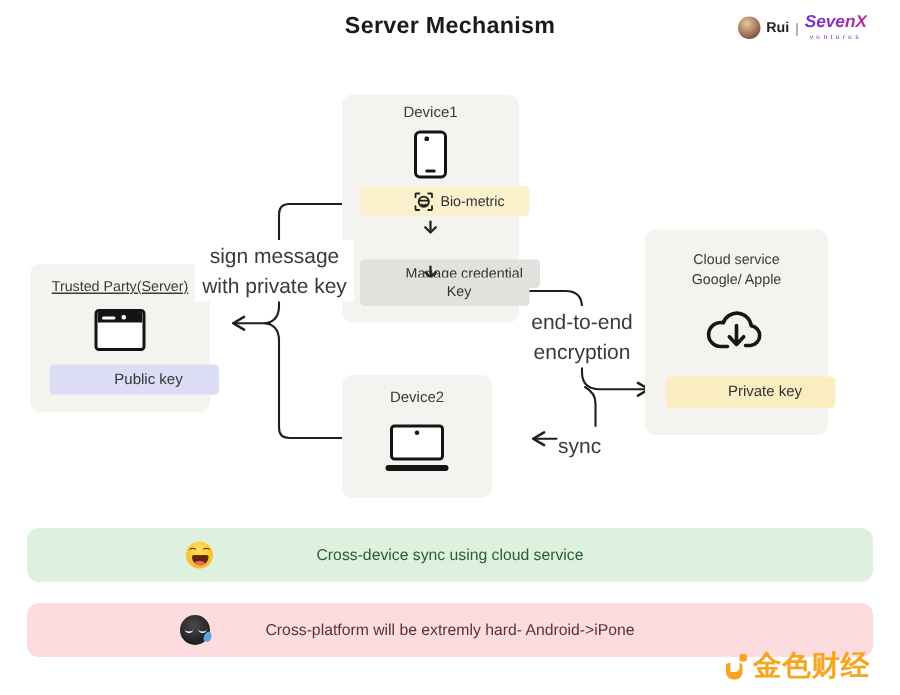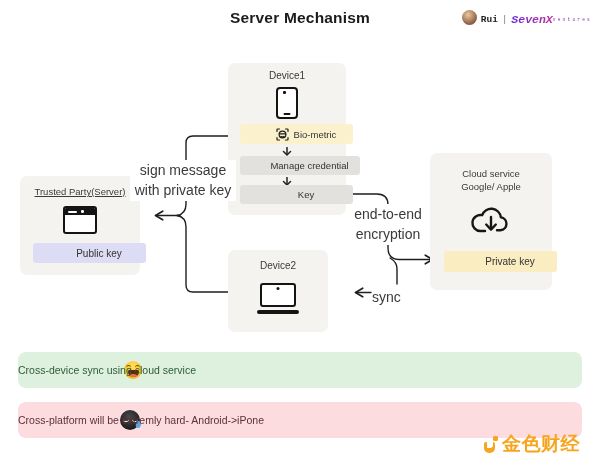--- a/index.html
+++ b/index.html
@@ -5,26 +5,26 @@
   html,body{margin:0;padding:0;background:#fff;}
   .page{
     position:relative;width:600px;height:463px;background:#ffffff;overflow:hidden;
     font-family:"Liberation Sans","DejaVu Sans",sans-serif;color:#2f2f2f;
   }
   .title{
     position:absolute;top:9px;left:0;width:600px;text-align:center;
     font-size:15.5px;font-weight:bold;color:#1b1b1b;letter-spacing:.2px;
   }
   
-  .hdr{position:absolute;top:10px;right:8px;display:flex;align-items:flex-end;gap:4px;font-family:Liberation Mono, monospace;}
+  .hdr{position:absolute;top:10px;right:22px;display:flex;align-items:center;gap:4px;}
   .avatar{width:15px;height:15px;border-radius:50%;
     background:radial-gradient(circle at 40% 32%,#e8c9a0,#9a6a4f 60%,#4e3327);}
   .hdr-author{font-size:9.5px;font-weight:bold;color:#222;}
   .hdr-div{font-size:9px;color:#777;}
-  .brand{display:flex;flex-direction:row;align-items:center;line-height:1;}
+  .brand{display:flex;flex-direction:column;align-items:center;line-height:1;}
   .brand-name{font-size:11.5px;font-weight:bold;font-style:italic;
     background:linear-gradient(90deg,#6a30d9,#c1299f);
     -webkit-background-clip:text;background-clip:text;color:transparent;}
   .brand-tag{font-size:4.5px;letter-spacing:2.2px;color:#8a2bbf;margin-top:1px;}
   
   .box{position:absolute;background:#f4f3f0;border-radius:7px;}
   .box-label{position:absolute;width:100%;text-align:center;font-size:10px;color:#3a3a3a;}
   .chip{position:absolute;border-radius:3px;display:flex;align-items:center;justify-content:center;
     gap:5px;font-size:9.5px;color:#333;padding-left:19px;}
   .chip-gray{background:#e2e1de;}
@@ -43,21 +43,21 @@
   .browser .dot{position:absolute;top:2px;left:16px;width:2.6px;height:2.6px;background:#fff;border-radius:50%;}
   
   .laptop{position:absolute;display:flex;flex-direction:column;align-items:center;}
   .laptop .screen{width:32px;height:20px;border:2.5px solid #141414;border-radius:3px;background:#fff;position:relative;}
   .laptop .cam{position:absolute;top:2px;left:50%;transform:translateX(-50%);width:3px;height:3px;background:#141414;border-radius:50%;}
   .laptop .base{width:42px;height:3.5px;background:#141414;border-radius:2px;margin-top:3px;}
   
   .edge-label{position:absolute;text-align:center;font-size:14px;color:#3a3a3a;background:#fff;line-height:1.45;}
   
   .banner{position:absolute;left:18px;width:564px;height:36px;border-radius:8px;}
-  .banner .txt{position:absolute;left:0;top:0;width:100%;line-height:36px;text-align:left;font-size:10.5px;}
+  .banner .txt{position:absolute;left:0;top:0;width:100%;line-height:36px;text-align:center;font-size:10.5px;}
   .banner-pos{background:#def0de;}
   .banner-pos .txt{color:#2d5c38;}
   .banner-neg{background:#fcdcdf;}
   .banner-neg .txt{color:#5c3137;}
   
   .emo-laugh{position:absolute;left:106px;top:9px;width:18px;height:18px;border-radius:50%;
     background:radial-gradient(circle at 50% 30%,#ffe25c,#f3ae12);}
   .emo-laugh .eye{position:absolute;top:4px;width:5px;height:4px;border-top:1.8px solid #6b4a00;border-radius:50%;}
   .emo-laugh .eye.l{left:2px;} .emo-laugh .eye.r{right:2px;}
   .emo-laugh .mouth{position:absolute;left:3.5px;top:8.5px;width:11px;height:7px;background:#63270b;
@@ -132,21 +132,21 @@
         </g>
       </svg>
       <span>Bio-metric</span>
     </div>
     <svg class="cx" style="position:absolute;top:84px;" width="12" height="9" viewBox="0 0 12 9">
       <g fill="none" stroke="#222" stroke-width="1.5" stroke-linecap="round" stroke-linejoin="round">
         <path d="M6,0.5 V6.5"></path>
           <path d="M2.5,4.5 L6,8 L9.5,4.5"></path>
       </g>
     </svg>
-    <div class="chip chip-gray" style="left:12px;top:93px;width:101px;height:19px;text-align:right;">
+    <div class="chip chip-gray" style="left:12px;top:110px;width:101px;height:19px;text-align:right;">
       <span>Manage credential</span>
     </div>
     <svg class="cx" style="position:absolute;top:114px;" width="12" height="9" viewBox="0 0 12 9">
       <g fill="none" stroke="#222" stroke-width="1.5" stroke-linecap="round" stroke-linejoin="round">
         <path d="M6,0.5 V6.5"></path>
           <path d="M2.5,4.5 L6,8 L9.5,4.5"></path>
       </g>
     </svg>
     <div class="chip chip-gray" style="left:12px;top:122px;width:94px;height:19px;">
       <span>Key</span>

